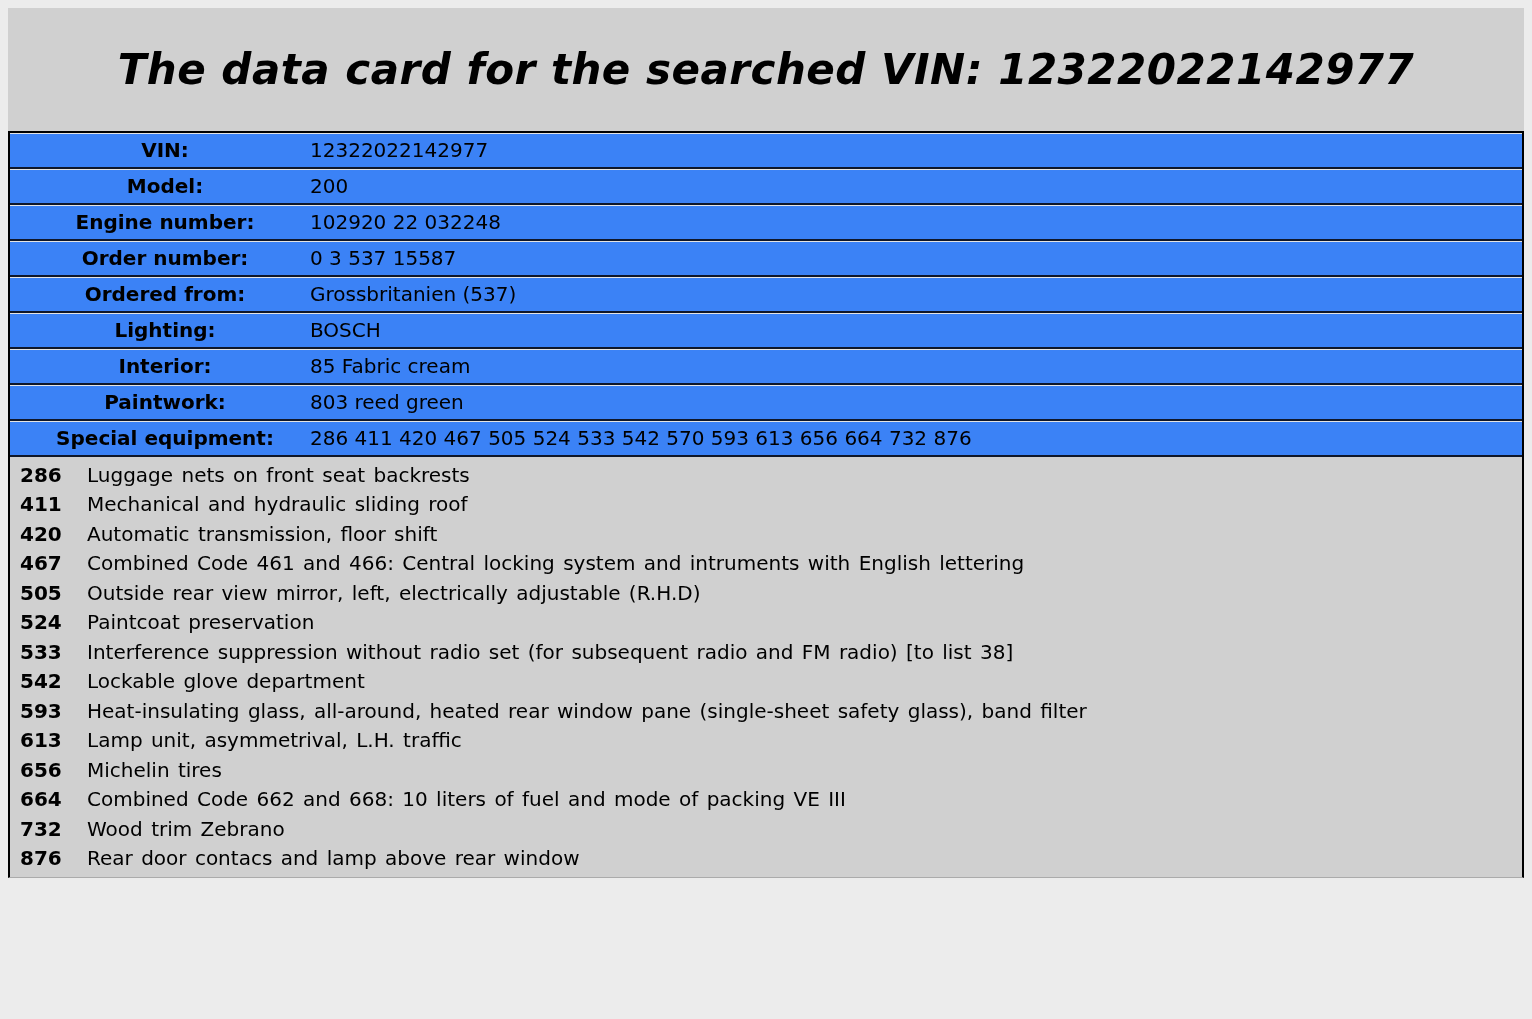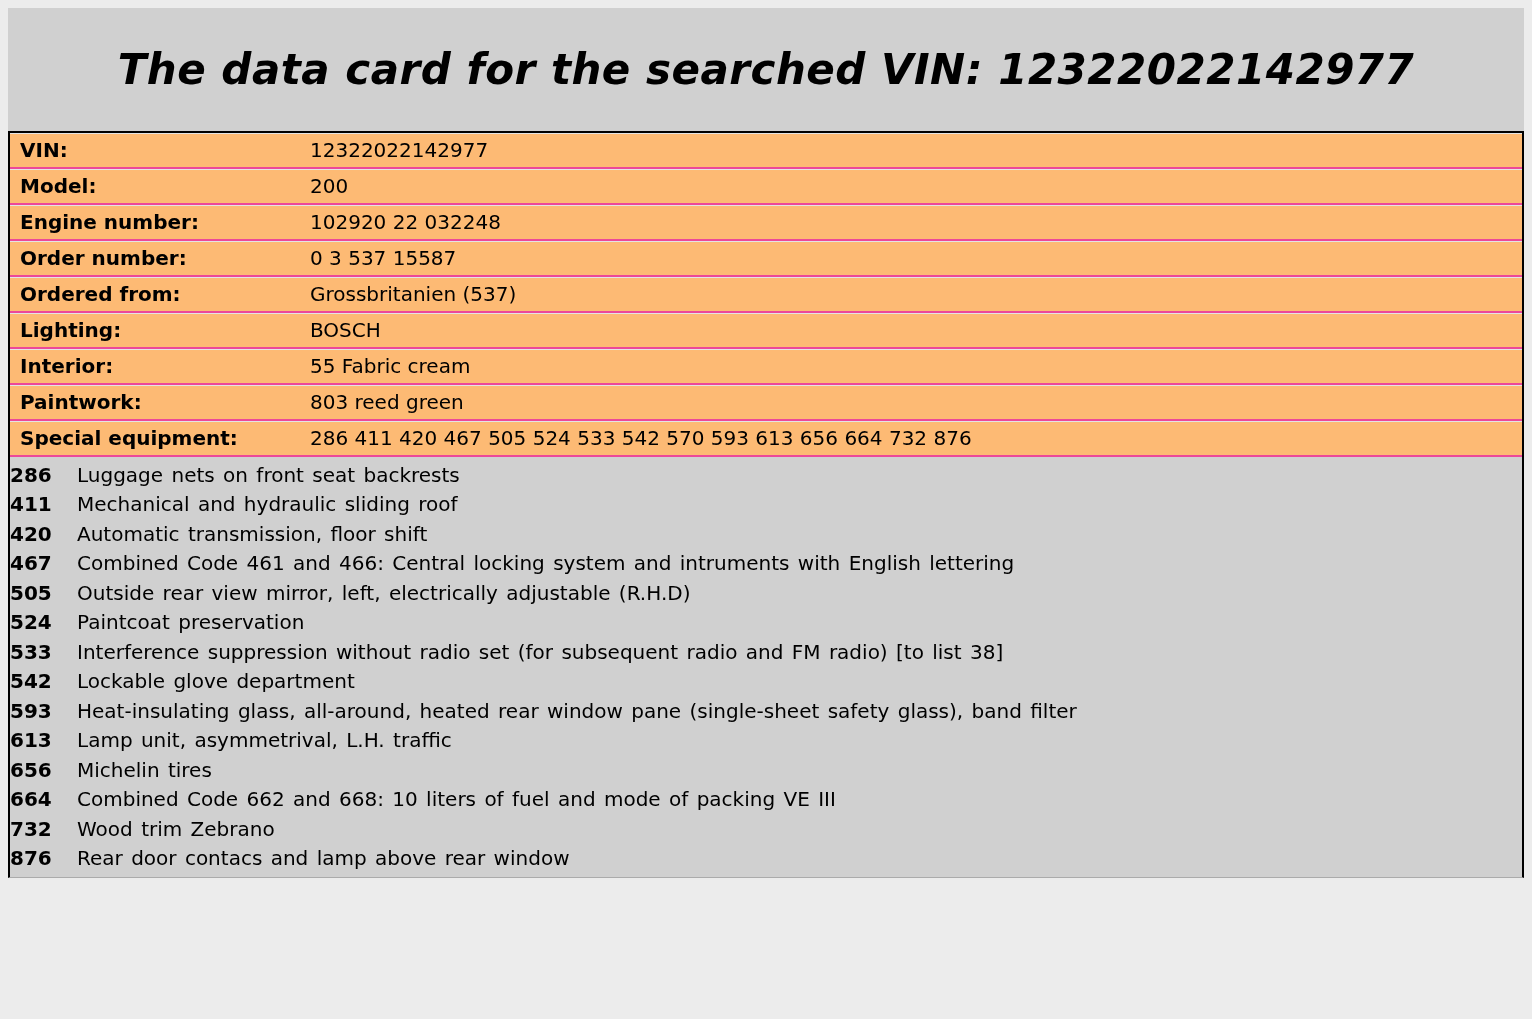--- a/index.html
+++ b/index.html
@@ -33,23 +33,24 @@
   }
   .fields {
     border-left: 2px solid #000;
     border-right: 2px solid #000;
     border-top: 2px solid #000;
   }
   .trow {
     height: 34px;
     display: flex;
     align-items: center;
-    border-bottom: 2px solid #ec4899;
-    background: #fdba74;
+    border-bottom: 2px solid #0f172a;
+    background: #3b82f6;
     box-shadow: 0 1px 0 #e4e4e4 inset;
+    text-align: center;
   }
   .tlabel {
     width: 290px;
     padding-left: 10px;
     font-weight: bold;
     font-size: 20px;
     white-space: nowrap;
     flex: none;
   }
   .tvalue {
@@ -62,20 +63,21 @@
     border-bottom: 1px solid #ababab;
     padding: 3px 0 4px 0;
   }
   .erow {
     height: 29.5px;
     display: flex;
     align-items: center;
   }
   .ecode {
     width: 67px;
+    padding-left: 10px;
     font-weight: bold;
     font-size: 20px;
     flex: none;
   }
   .edesc {
     font-size: 20px;
     white-space: nowrap;
     word-spacing: 2px;
   }
 </style>
@@ -113,21 +115,21 @@
 
 
   <div class="trow">
     <div class="tlabel">Lighting:</div>
     <div class="tvalue">BOSCH</div>
   </div>
 
 
   <div class="trow">
     <div class="tlabel">Interior:</div>
-    <div class="tvalue">55 Fabric cream</div>
+    <div class="tvalue">85 Fabric cream</div>
   </div>
 
   <div class="trow">
     <div class="tlabel">Paintwork:</div>
     <div class="tvalue">803 reed green</div>
   </div>
 
 
   <div class="trow">
     <div class="tlabel">Special equipment:</div>

